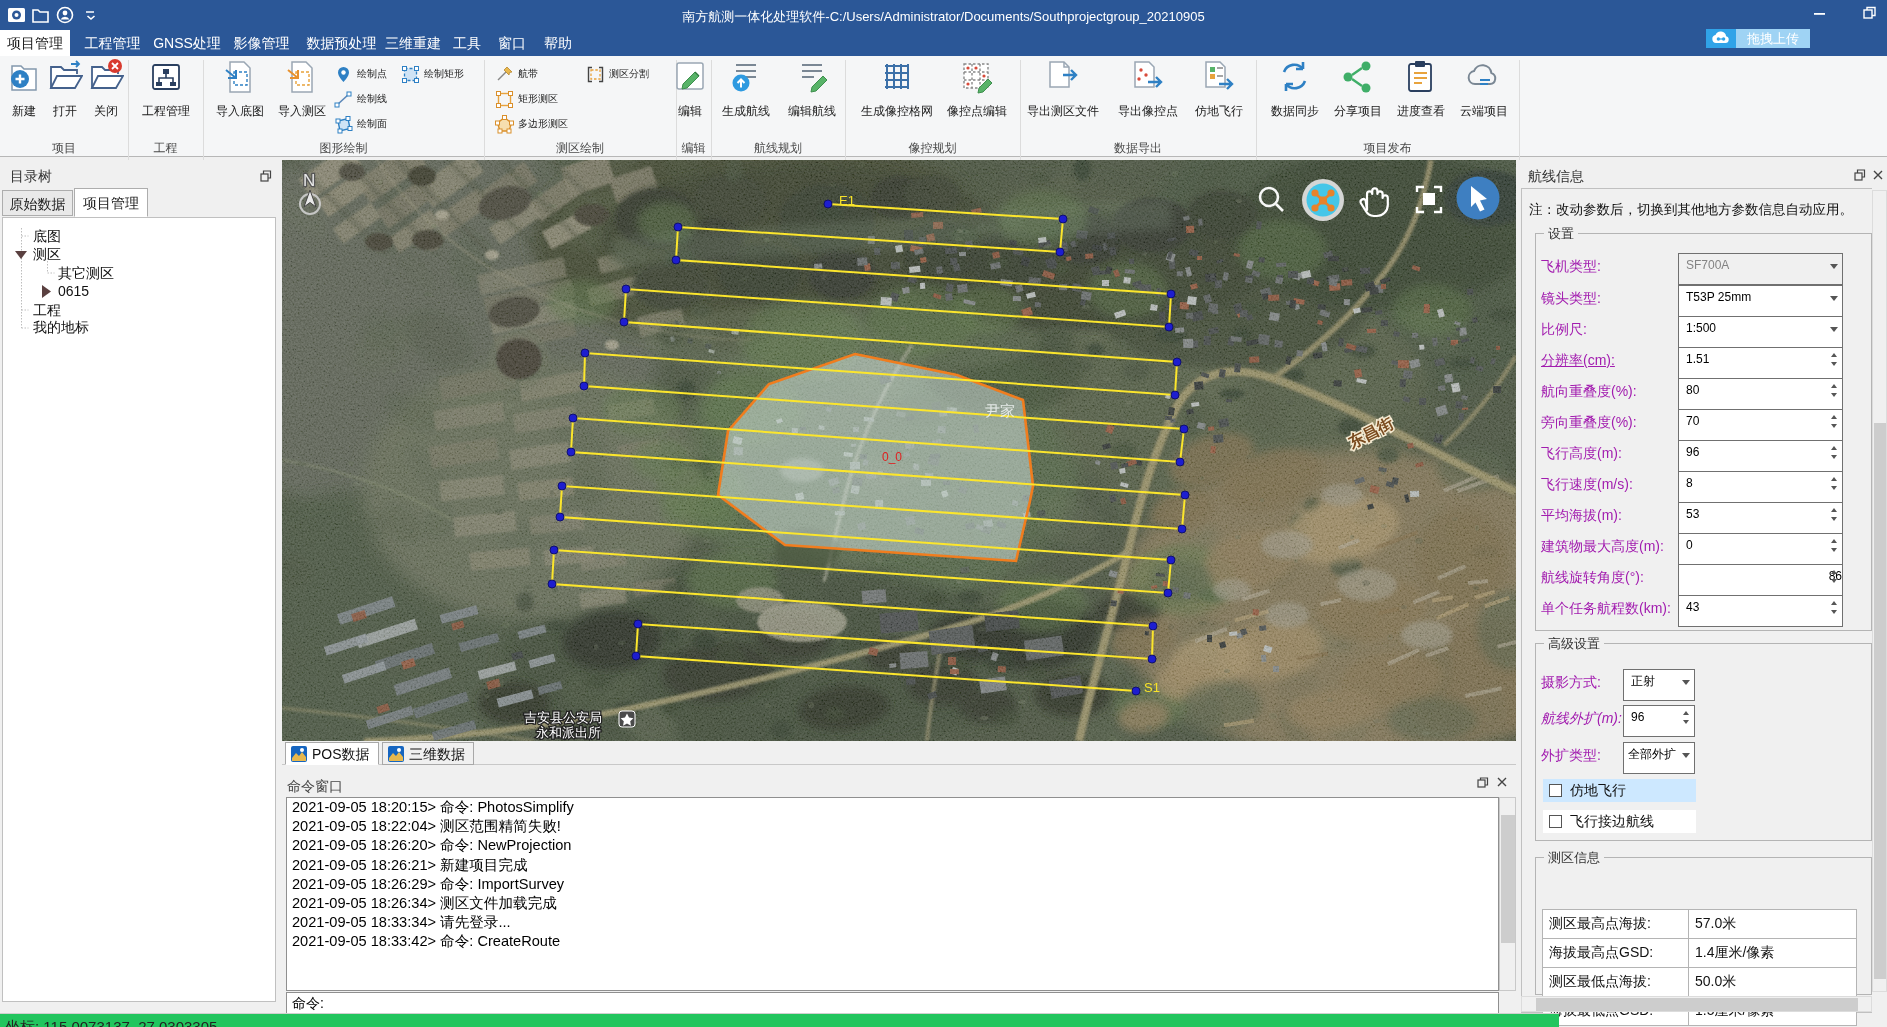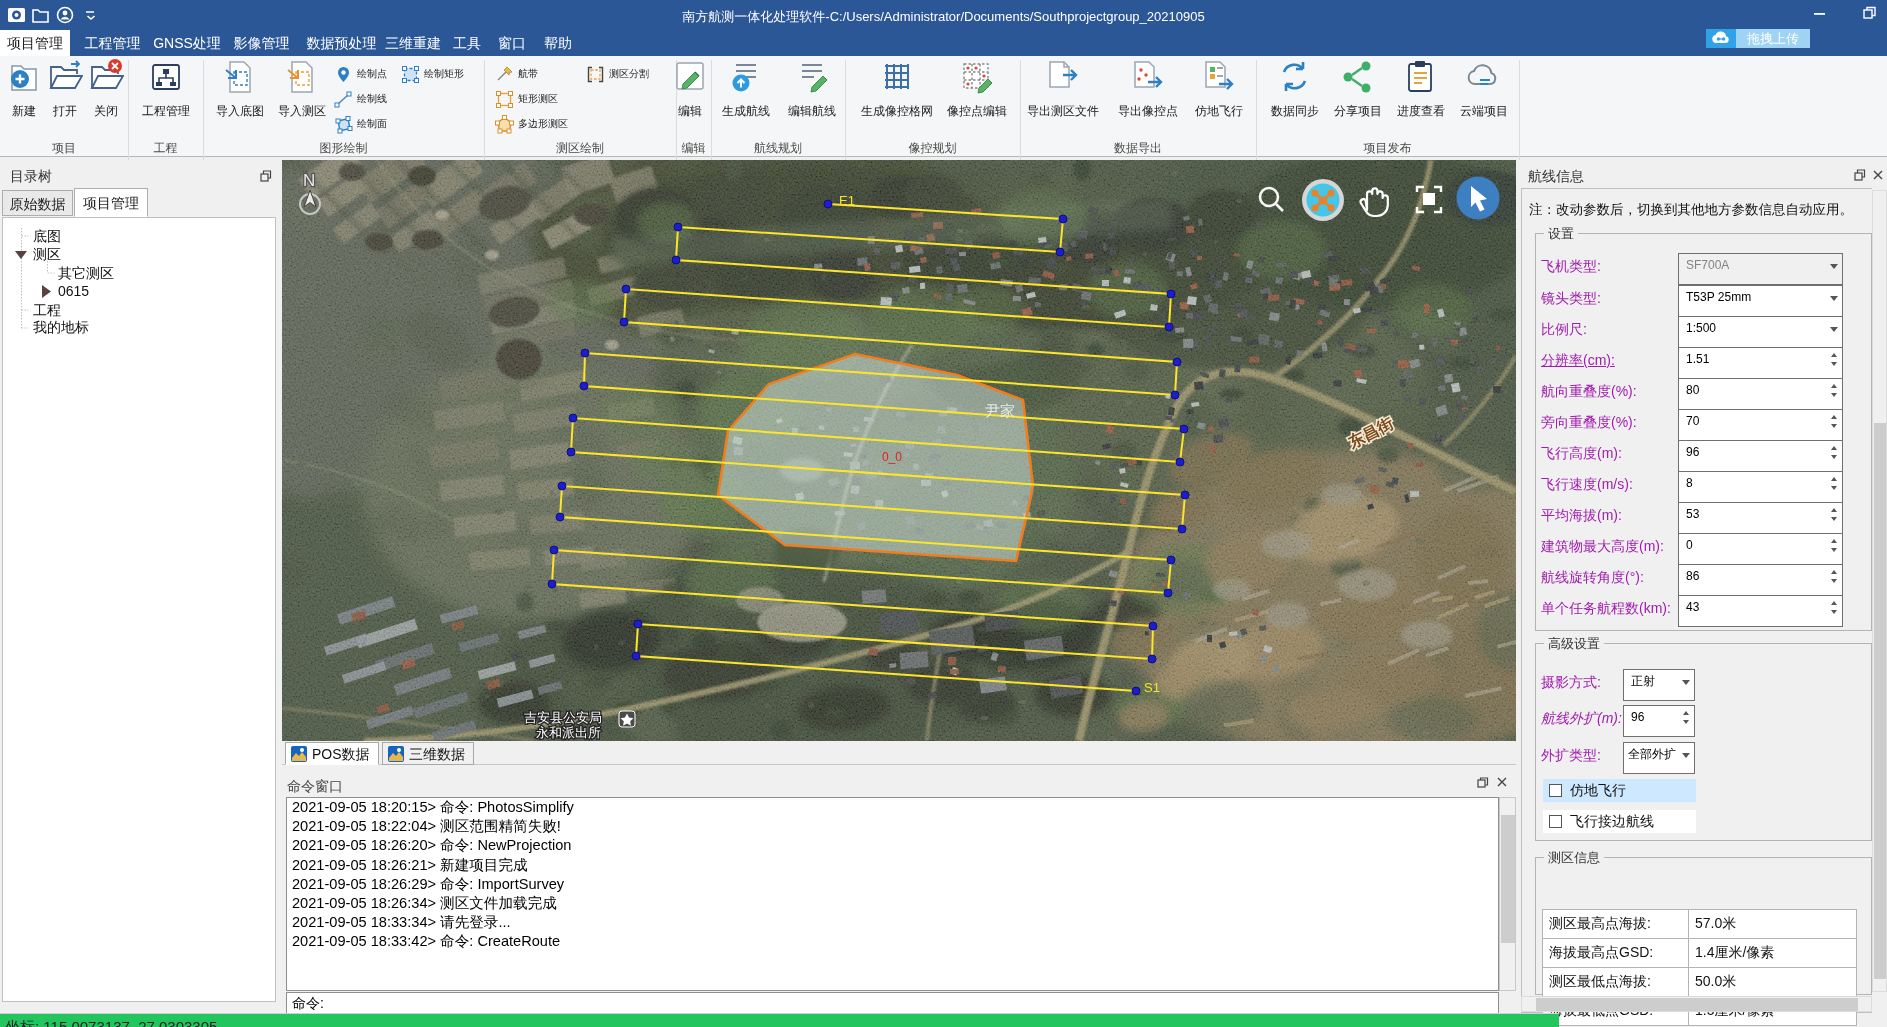--- a/index.html
+++ b/index.html
@@ -1504,21 +1504,21 @@
     <div class="ctrl" style="left:156px;top:220px;width:165px;">70<span class="spin"></span></div>
     <div class="frow" style="left:19px;top:256px;">飞行高度(m):</div>
     <div class="ctrl" style="left:156px;top:251px;width:165px;">96<span class="spin"></span></div>
     <div class="frow" style="left:19px;top:287px;">飞行速度(m/s):</div>
     <div class="ctrl" style="left:156px;top:282px;width:165px;">8<span class="spin"></span></div>
     <div class="frow" style="left:19px;top:318px;">平均海拔(m):</div>
     <div class="ctrl" style="left:156px;top:313px;width:165px;">53<span class="spin"></span></div>
     <div class="frow" style="left:19px;top:349px;">建筑物最大高度(m):</div>
     <div class="ctrl" style="left:156px;top:344px;width:165px;">0<span class="spin"></span></div>
     <div class="frow" style="left:19px;top:380px;">航线旋转角度(°):</div>
-    <div class="ctrl" style="left:156px;top:375px;width:165px;">86<span class="spin"></span></div>
+    <div class="ctrl" style="left:156px;top:375px;width:165px;text-align:right;">86<span class="spin"></span></div>
     <div class="frow" style="left:19px;top:411px;">单个任务航程数(km):</div>
     <div class="ctrl" style="left:156px;top:406px;width:165px;">43<span class="spin"></span></div>
 
     <div class="frow" style="left:19px;top:485px;">摄影方式:</div>
     <div class="ctrl" style="left:101px;top:480px;width:72px;">正射<span class="darr"></span></div>
     <div class="frow" style="left:19px;top:521px;font-style:italic;">航线外扩(m):</div>
     <div class="ctrl" style="left:101px;top:516px;width:72px;">96<span class="spin"></span></div>
     <div class="frow" style="left:19px;top:558px;">外扩类型:</div>
     <div class="ctrl" style="left:101px;top:553px;width:72px;padding-left:4px;">全部外扩<span class="darr"></span></div>
     <div class="chkrow" style="left:21px;top:590px;width:153px;background:#cde8ff;"><span class="box"></span>仿地飞行</div>

